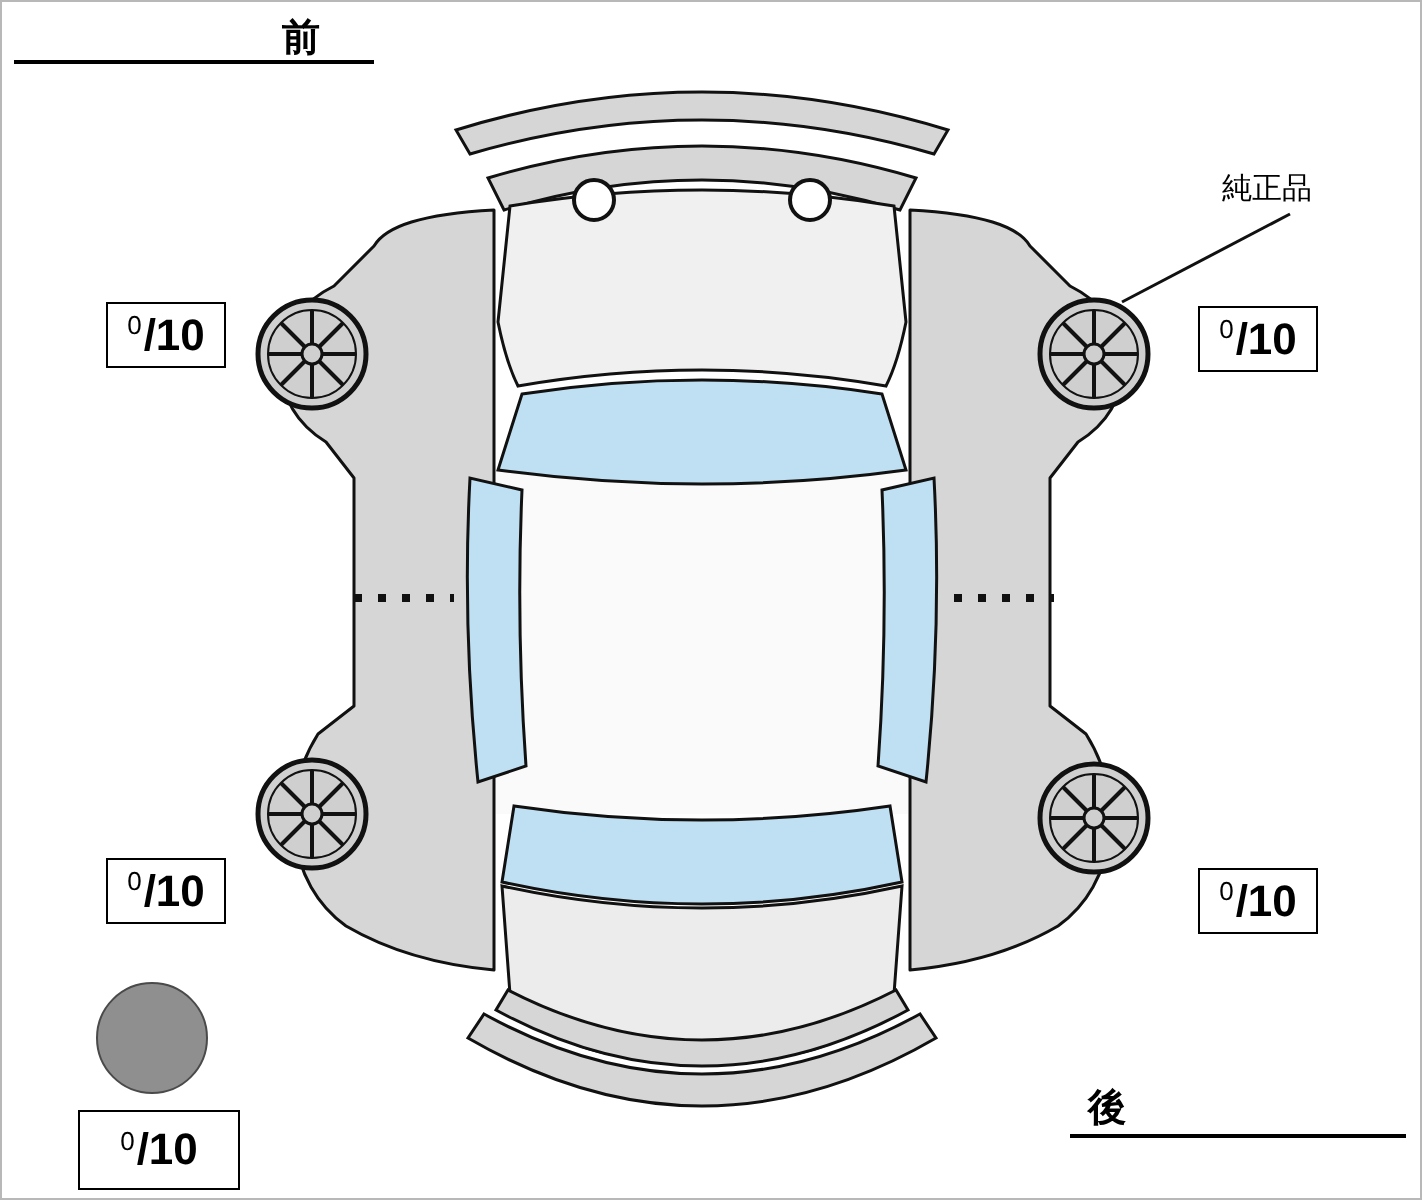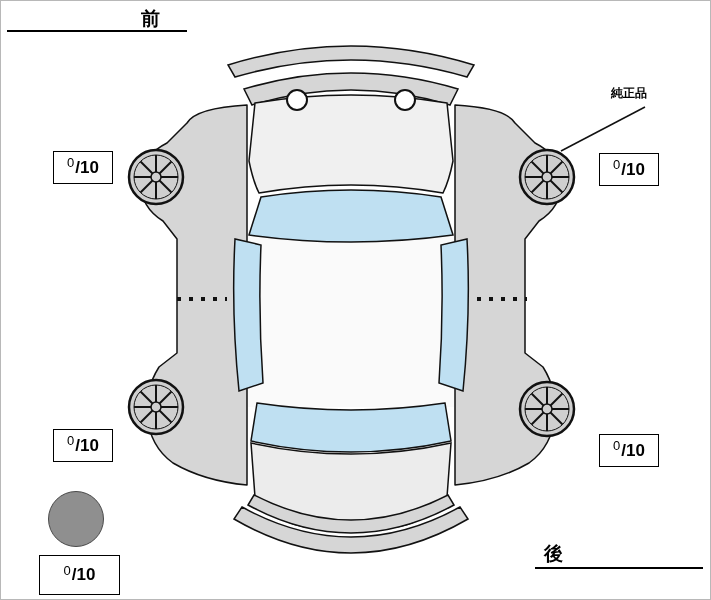--- a/index.html
+++ b/index.html
@@ -7,29 +7,29 @@
     position:relative;width:711px;height:600px;background:#ffffff;
     border:1px solid #b8b8b8;box-sizing:border-box;overflow:hidden;
     font-family:"Liberation Sans", sans-serif;color:#000;
   }
   .car-svg{position:absolute;left:0;top:0;width:711px;height:600px;}
   .corner-label{
     position:absolute;font-size:19px;font-weight:bold;letter-spacing:1px;
   }
   .label-line{position:absolute;height:0;border-top:2px solid #000;}
   .genuine-label{
-    position:absolute;left:610px;top:84px;font-size:12px;font-weight:bold;
+    position:absolute;left:610px;top:84px;font-size:15px;font-weight:normal;
   }
   .score-box{
     position:absolute;width:60px;height:33px;background:#fff;
     border:1px solid #000;display:flex;align-items:center;justify-content:center;
     box-sizing:border-box;
   }
   .score-box .num{font-size:13px;transform:translateY(-5px);margin-right:1px;}
-  .score-box .scale{font-size:17px;font-weight:bold;}
+  .score-box .scale{font-size:22px;font-weight:bold;}
   .score-box.spare-box{left:38px;top:554px;width:81px;height:40px;}
   .spare-circle{
     position:absolute;left:47px;top:490px;width:56px;height:56px;
     border-radius:50%;background:#8f8f8f;border:1px solid #4a4a4a;
     box-sizing:border-box;
   }
 </style>
 </head>
 <body>
 

